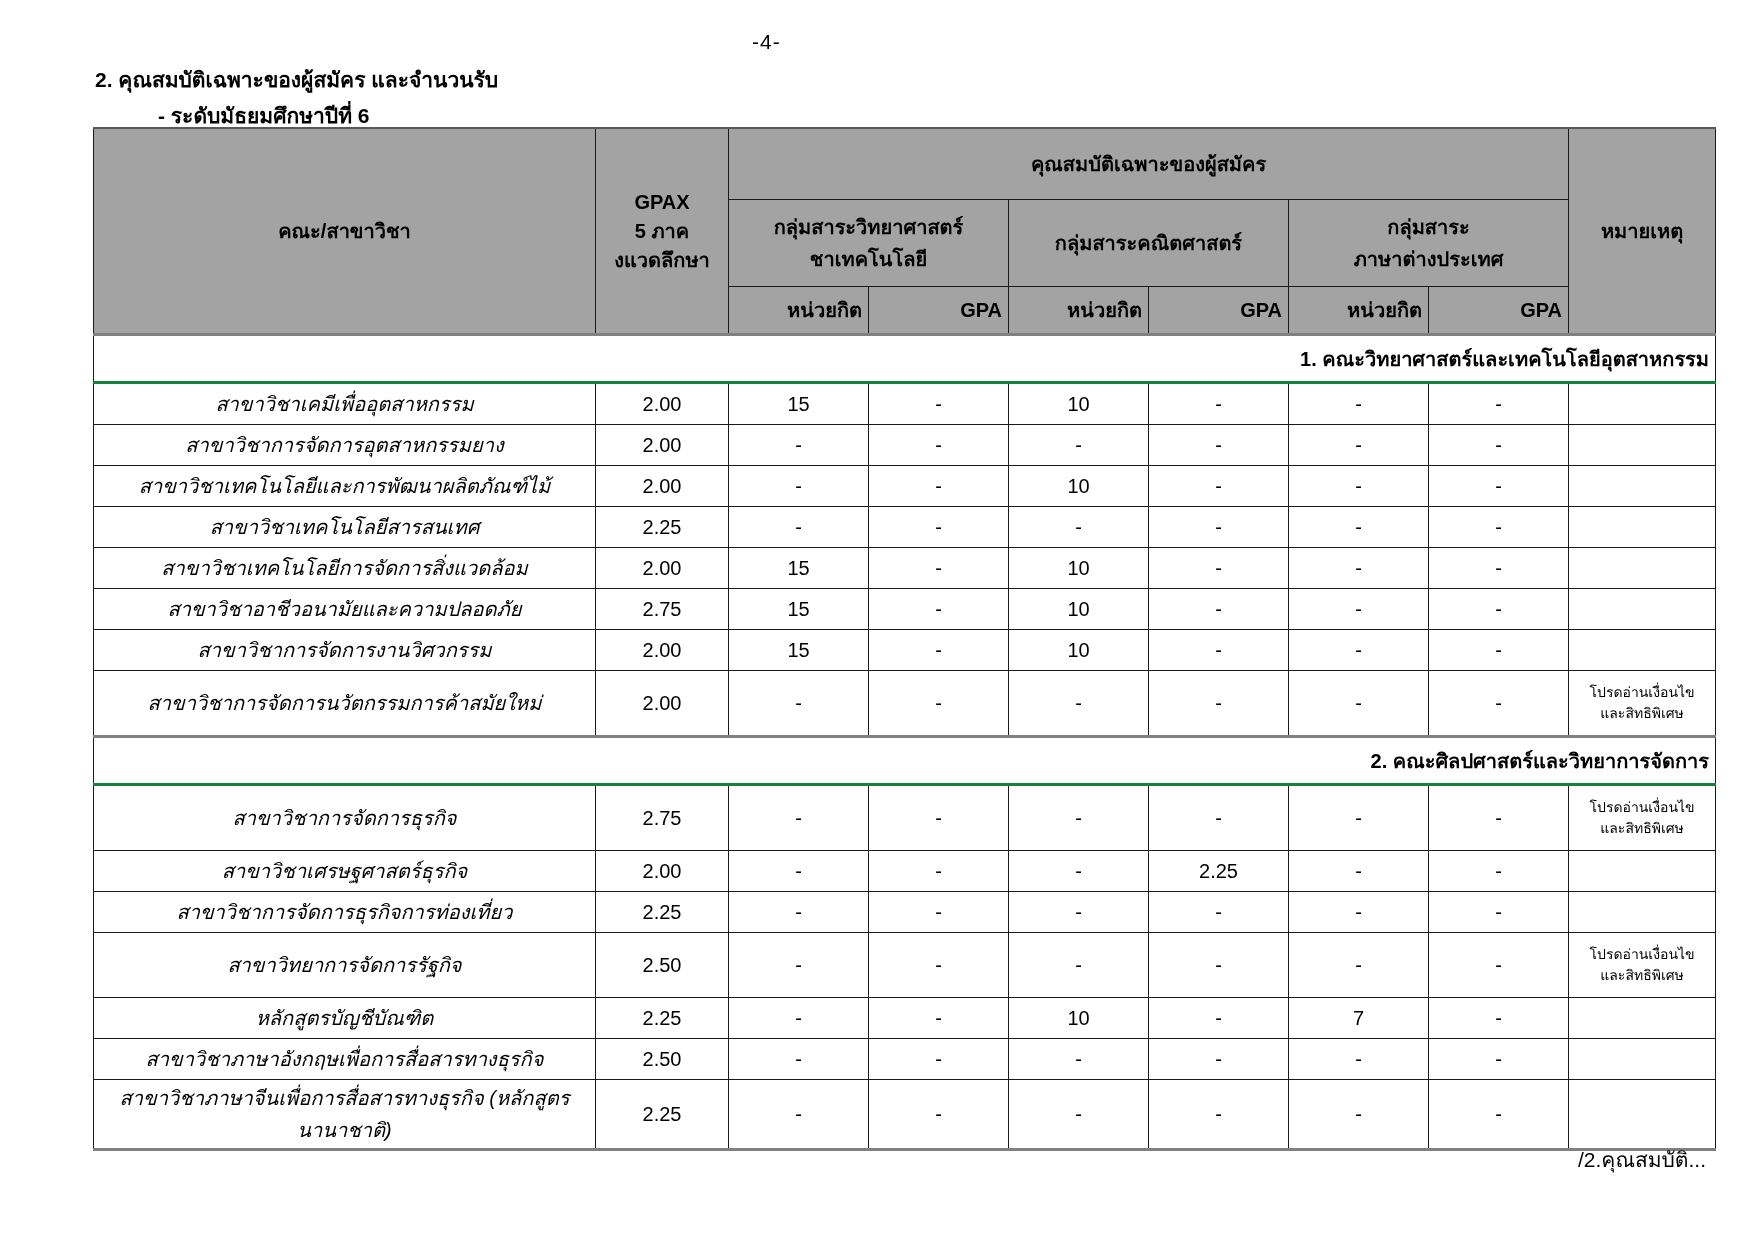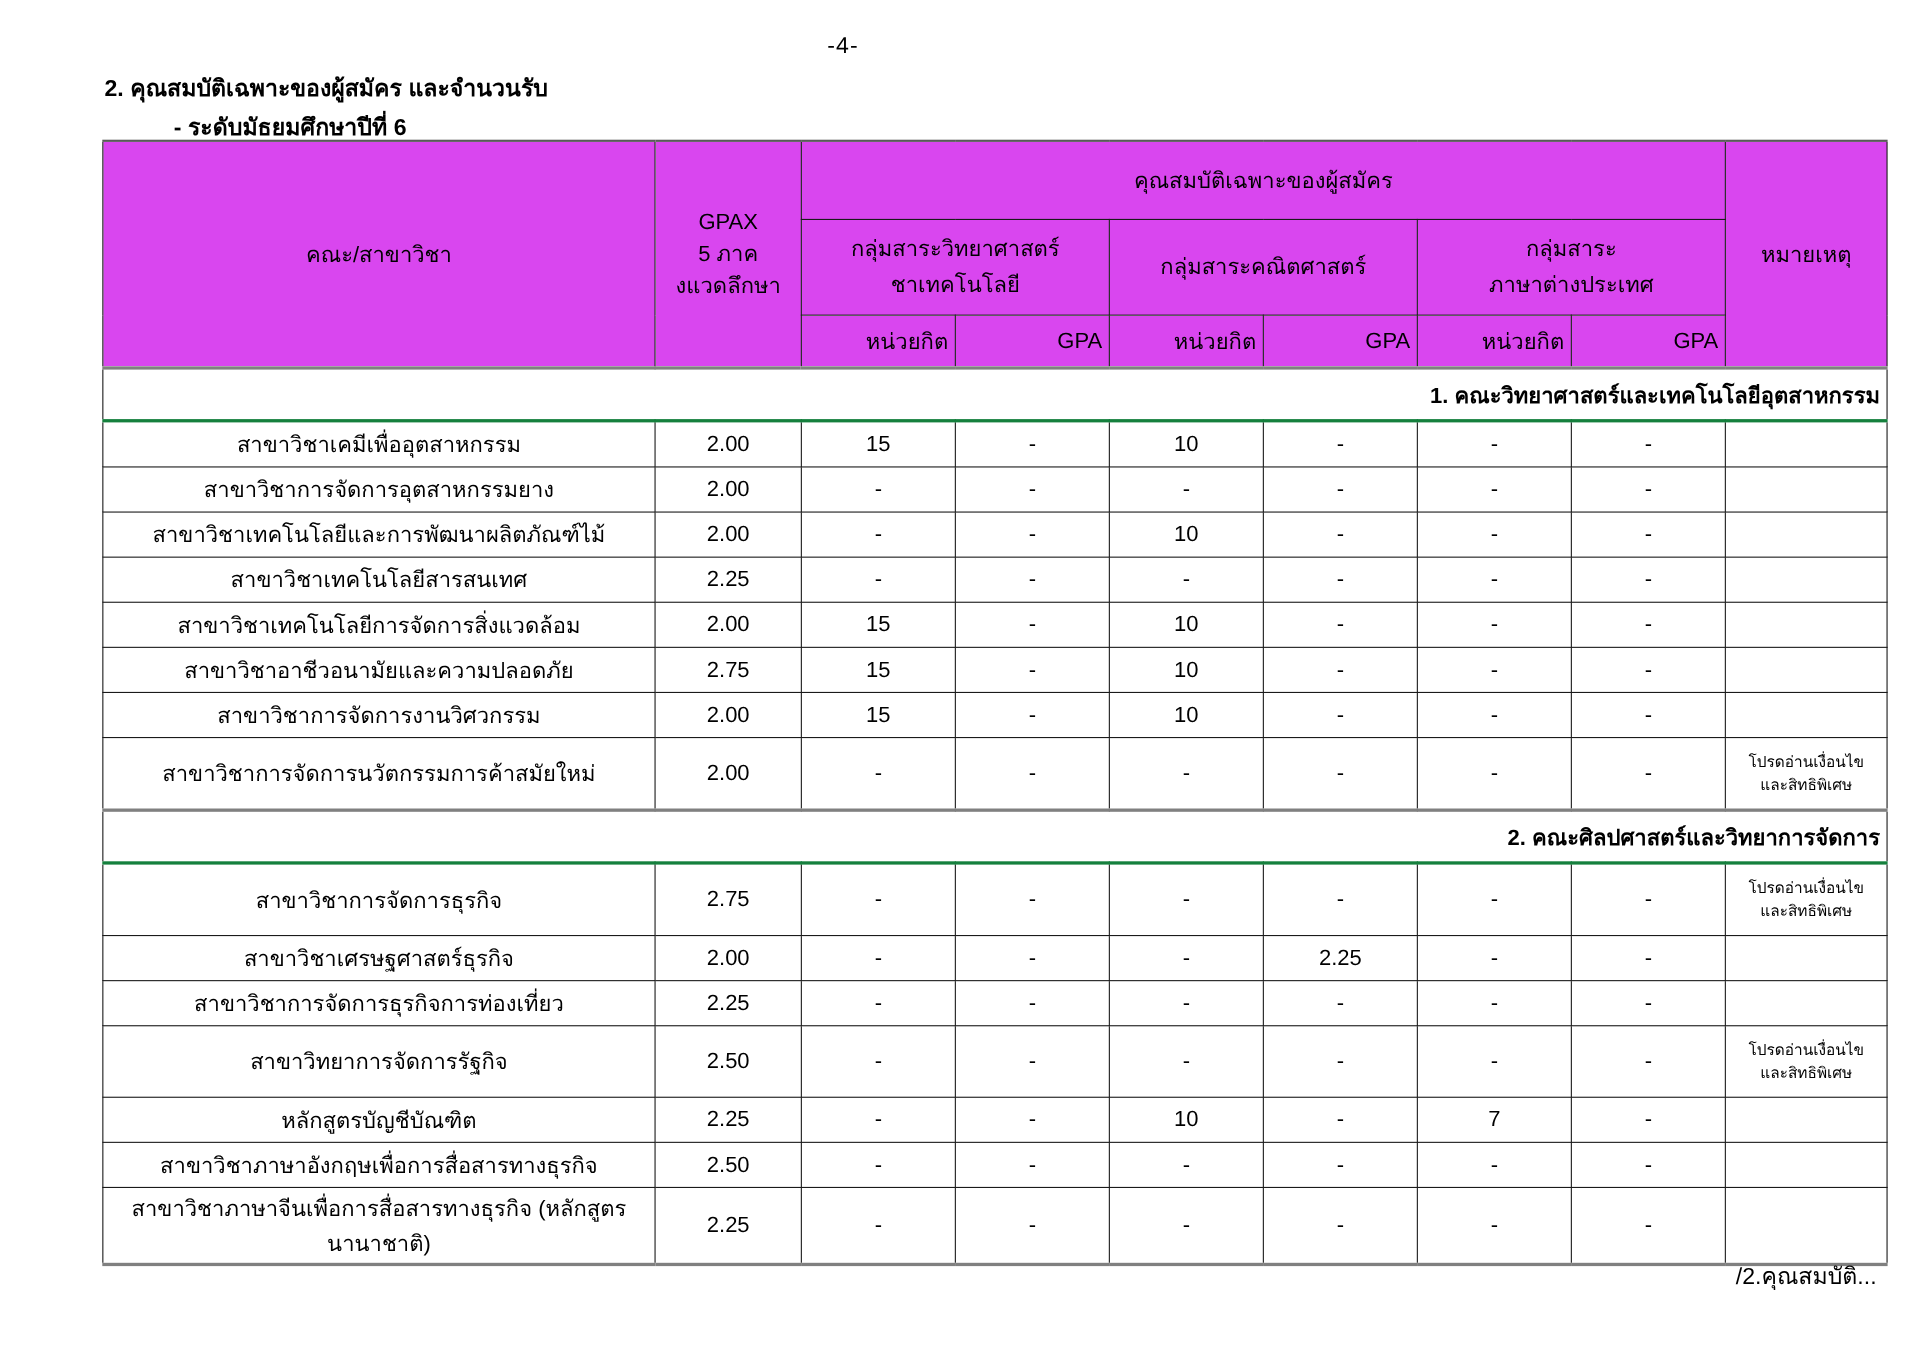--- a/index.html
+++ b/index.html
@@ -27,28 +27,28 @@
     width:1622px;
     font-size:20px;
   }
   table.main th, table.main td{
     border:1px solid #1a1a1a;
     padding:2px 6px;
     text-align:center;
     vertical-align:middle;
     overflow:hidden;
   }
-  thead th{font-weight:normal;background:#d946ef;}
+  thead th{font-weight:bold;background:#a3a3a3;}
   thead tr.hrowA th{border-top:2px solid #595959;}
   th.quals{border-bottom:3px solid #808080;height:66px;}
   tr.hrowC th{border-bottom:3px solid #808080;height:42px;text-align:right;}
   tr.hrowB th{height:82px;}
   th.gpax-head div{line-height:1.45;}
   th.group-head div{line-height:1.6;}
-  td.name-cell{text-align:left;padding-left:10px;}
+  td.name-cell{text-align:left;padding-left:10px;font-style:italic;}
   tr.section td{
     border-top:3px solid #808080;border-bottom:3px solid #15803d;
     font-weight:bold;text-align:right;padding-left:8px;height:41px;
   }
   tr.datarow td{height:36px;}
   tr.datarow.tall td{height:60px;}
   td.note-cell{font-size:14px;line-height:1.5;padding:2px 4px;}
   tbody tr:last-child td{border-bottom:3px solid #808080;}
   .footer{
     position:absolute;left:1578px;top:1143px;

